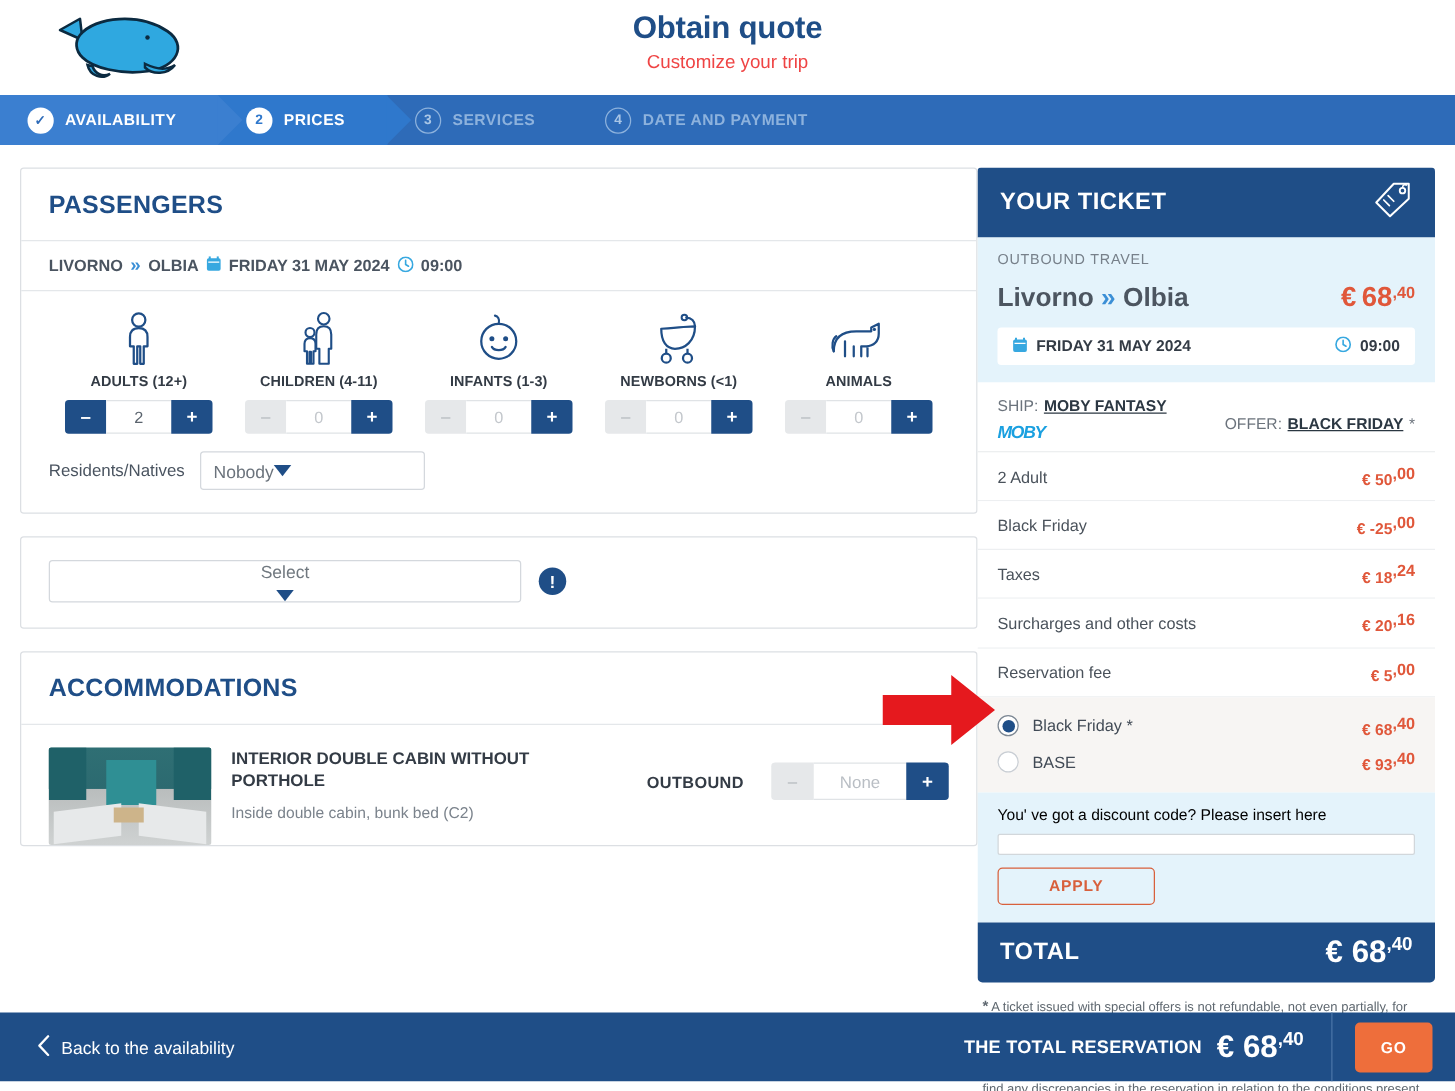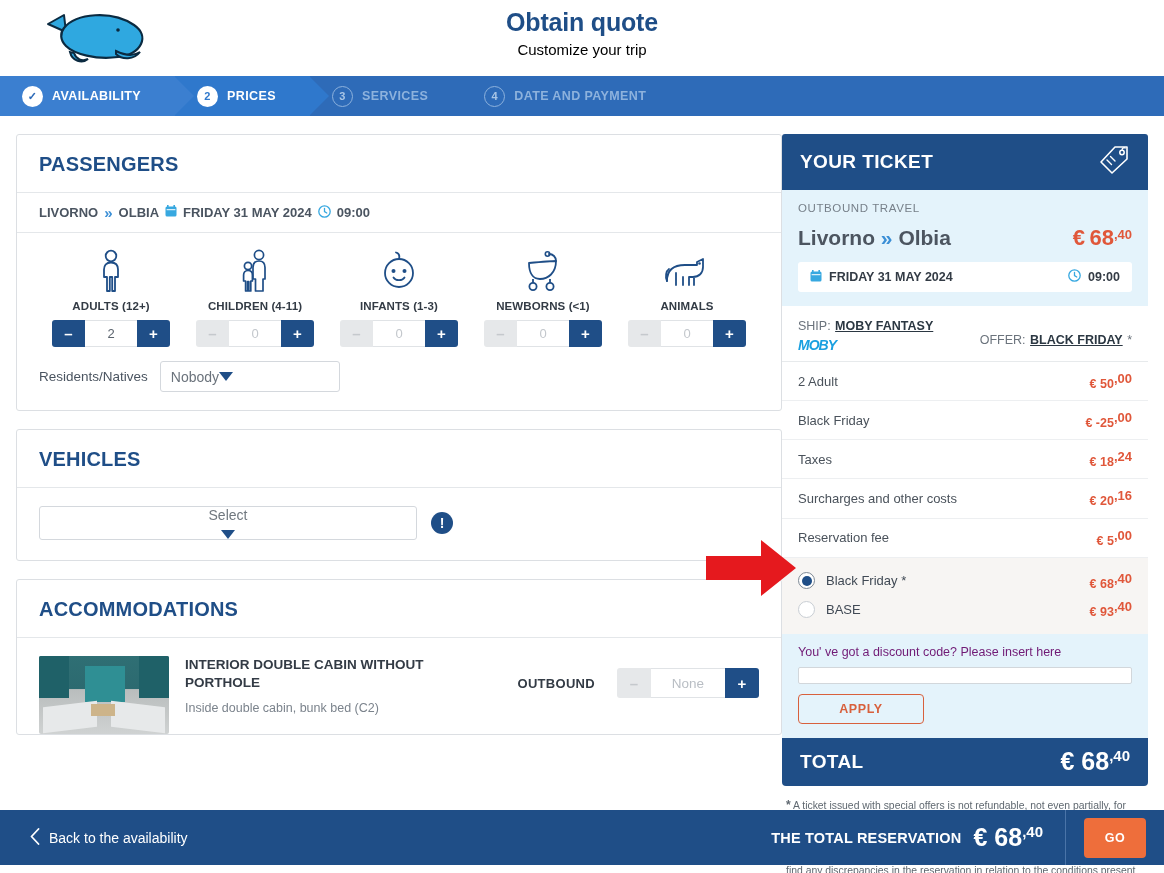--- a/index.html
+++ b/index.html
@@ -13,21 +13,21 @@
 
   
   .header {
     height: 76px; background: #fff; position: relative;
   }
   .logo-wrap { position: absolute; left: 30px; top: 4px; width: 130px; height: 66px; }
   .title-block { text-align: center; padding-top: 8px; }
   .title-main {
     font-size: 25px; font-weight: bold; color: #1f4e87; letter-spacing: -0.2px;
   }
-  .title-sub { font-size: 15px; color: #000000; margin-top: 4px; }
+  .title-sub { font-size: 15px; color: #ef4444; margin-top: 4px; }
 
   
   .stepper {
     height: 40px; background: #2e6bb8; display: flex; align-items: stretch;
     position: relative; overflow: hidden;
   }
   .step {
     display: flex; align-items: center; position: relative;
     padding-left: 22px; padding-right: 34px;
     font-size: 12.5px; font-weight: bold; letter-spacing: 0.4px;
@@ -209,21 +209,21 @@
   .opt-left { display: flex; align-items: center; gap: 11px; }
   .opt-radio {
     width: 17px; height: 17px; border-radius: 50%; border: 1.6px solid #c9ced4;
     background: #fff; display: inline-flex; align-items: center; justify-content: center;
   }
   .opt-radio.sel { border-color: #7d8894; }
   .opt-radio.sel::after { content:""; width:10px; height:10px; border-radius:50%; background:#1f4e87; }
   .opt-name { font-size: 13px; color: #414a55; }
 
   .discount-block { background: #e4f3fb; padding: 11px 16px 14px 16px; }
-  .discount-text { font-size: 12.5px; color: #701a75; margin-bottom: 8px; }
+  .discount-text { font-size: 12.5px; color: #000000; margin-bottom: 8px; }
   .discount-line { display: flex; gap: 10px; flex-direction: column; }
   .discount-input {
     flex: 1; height: 30px; background: #fff; border: 1px solid #d2d7db; border-radius: 2px;
   }
   .apply-btn {
     width: 126px; height: 30px; border: 1.6px solid #d8603c; border-radius: 4px;
     background: transparent; color: #d8603c; font-size: 12.5px; font-weight: bold;
     letter-spacing: 0.6px; display: flex; align-items: center; justify-content: center;
   }
   .total-bar {
@@ -421,23 +421,20 @@
       <div class="residents-row">
         <span class="residents-label">Residents/Natives</span>
         <div class="select-box" style="width:180px">
           <span>Nobody</span>
           <span class="caret"></span>
         </div>
       </div>
     </div>
 
     <div class="panel">
-      <div class="panel-head">
-        <div class="panel-title">VEHICLES</div>
-      </div>
       <div class="veh-body">
         <div class="veh-line">
           <div class="veh-select">
             <span>Select</span>
             <span class="caret"></span>
           </div>
           <div class="info-badge">!</div>
         </div>
       </div>
     </div>

